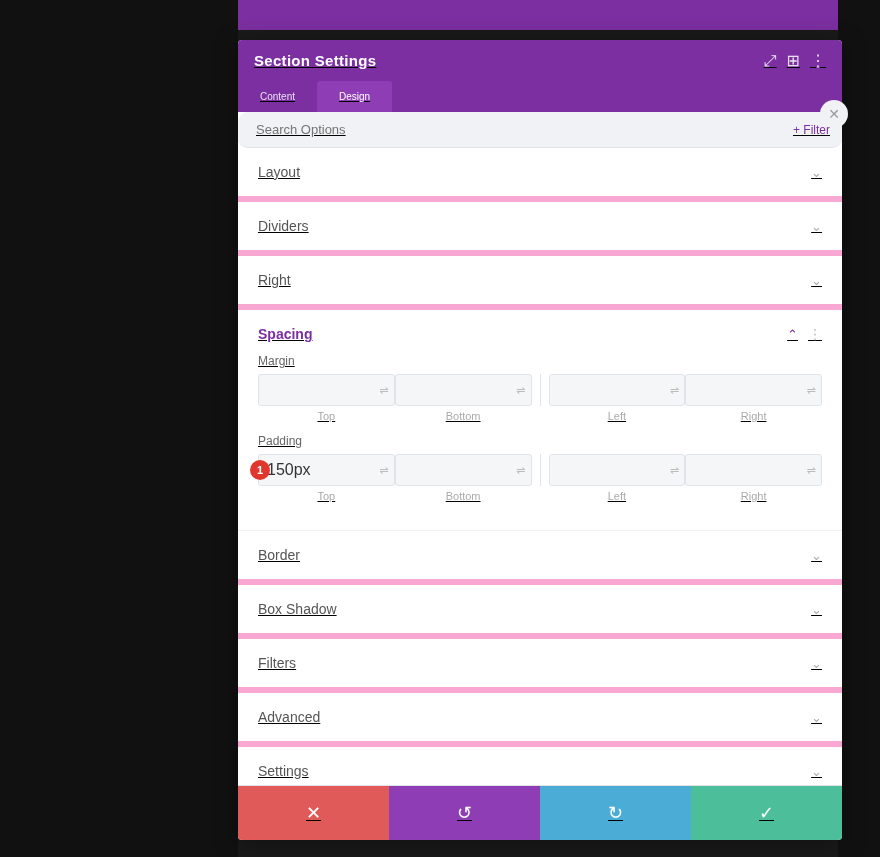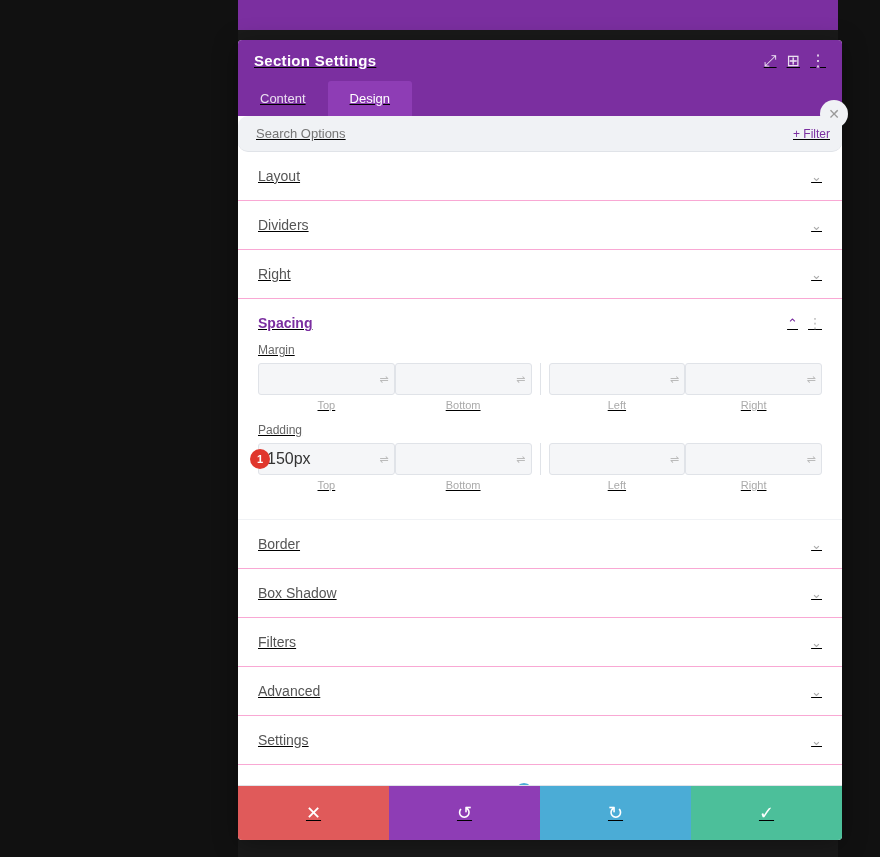--- a/index.html
+++ b/index.html
@@ -70,21 +70,21 @@
       cursor: pointer;
       line-height: 1;
     }
     .tabs {
       background: #7b2fa0;
       display: flex;
       flex-shrink: 0;
     }
     .tab {
       padding: 10px 22px;
-      font-size: 13px;
+      font-size: 10px;
       font-weight: 500;
       color: rgba(255,255,255,0.85);
       cursor: pointer;
       border-radius: 3px 3px 0 0;
     }
     .tab.active {
       background: #8e3db5;
       color: #fff;
     }
     .search-bar {
@@ -117,21 +117,21 @@
     .panel-body {
       flex: 1;
       overflow-y: auto;
       background: #fff;
     }
     .section-row {
       display: flex;
       align-items: center;
       justify-content: space-between;
       padding: 16px 20px;
-      border-bottom: 1px solid #f9a8d4;
+      border-bottom: 6px solid #f9a8d4;
       cursor: pointer;
     }
     .section-label {
       font-size: 14px;
       color: #555;
       font-weight: 400;
     }
     .chevron {
       color: #aaa;
       font-size: 13px;

